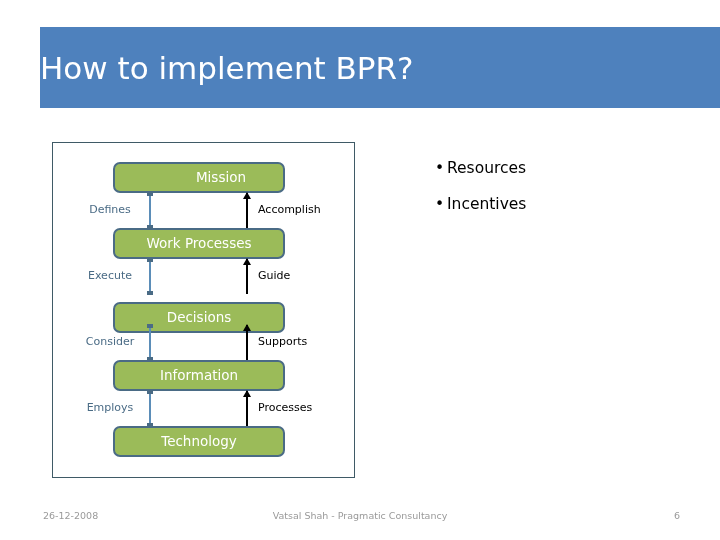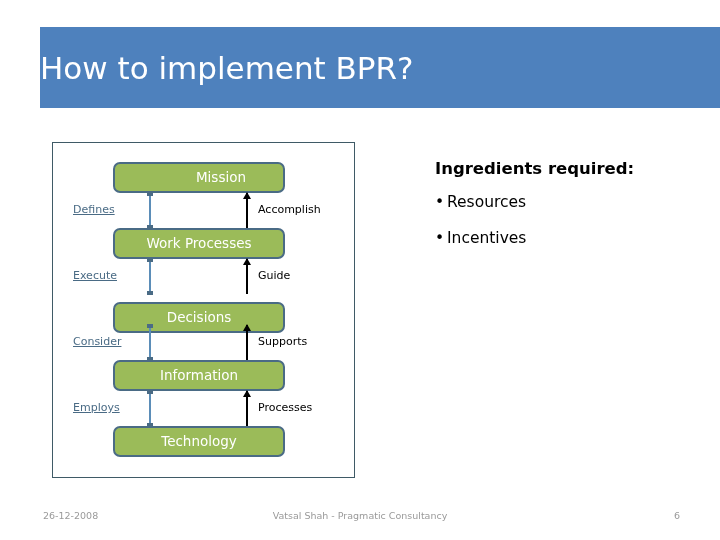--- a/index.html
+++ b/index.html
@@ -124,23 +124,22 @@
 
   
   .label-left {
     position: absolute;
     left: 73px;
     width: 74px;
     height: 16px;
     line-height: 16px;
     color: #4A6B85;
     font-size: 11px;
-    text-align: left;
-    white-space: nowrap;
-    text-decoration: underline;
+    text-align: center;
+    white-space: nowrap;
   }
   .label-right {
     position: absolute;
     left: 258px;
     width: 100px;
     height: 16px;
     line-height: 16px;
     color: #000000;
     font-size: 11px;
     text-align: left;
@@ -238,21 +237,20 @@
 <div class="label-left l1">Execute</div>
 <div class="label-left l2">Consider</div>
 <div class="label-left l3">Employs</div>
 
 <div class="label-right l0">Accomplish</div>
 <div class="label-right l1">Guide</div>
 <div class="label-right l2">Supports</div>
 <div class="label-right l3">Processes</div>
 
 <div id="ingredients-panel">
-  <div id="ingredients-heading">Ingredients required:</div>
 
   <div class="ingredient-item">
     <span class="bullet">•</span><span>Resources</span>
   </div>
   <div class="ingredient-item">
     <span class="bullet">•</span><span>Incentives</span>
   </div>
 </div>
 
 <div id="footer">

